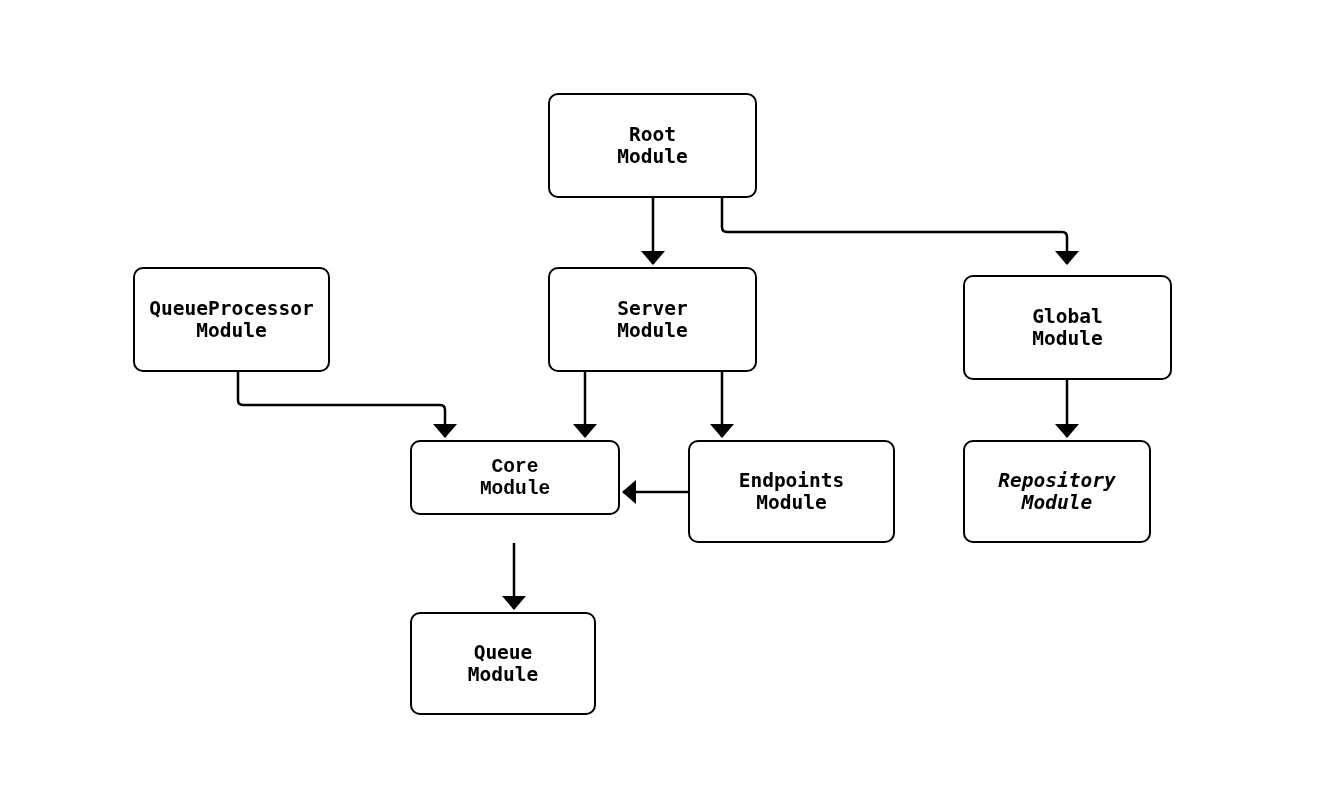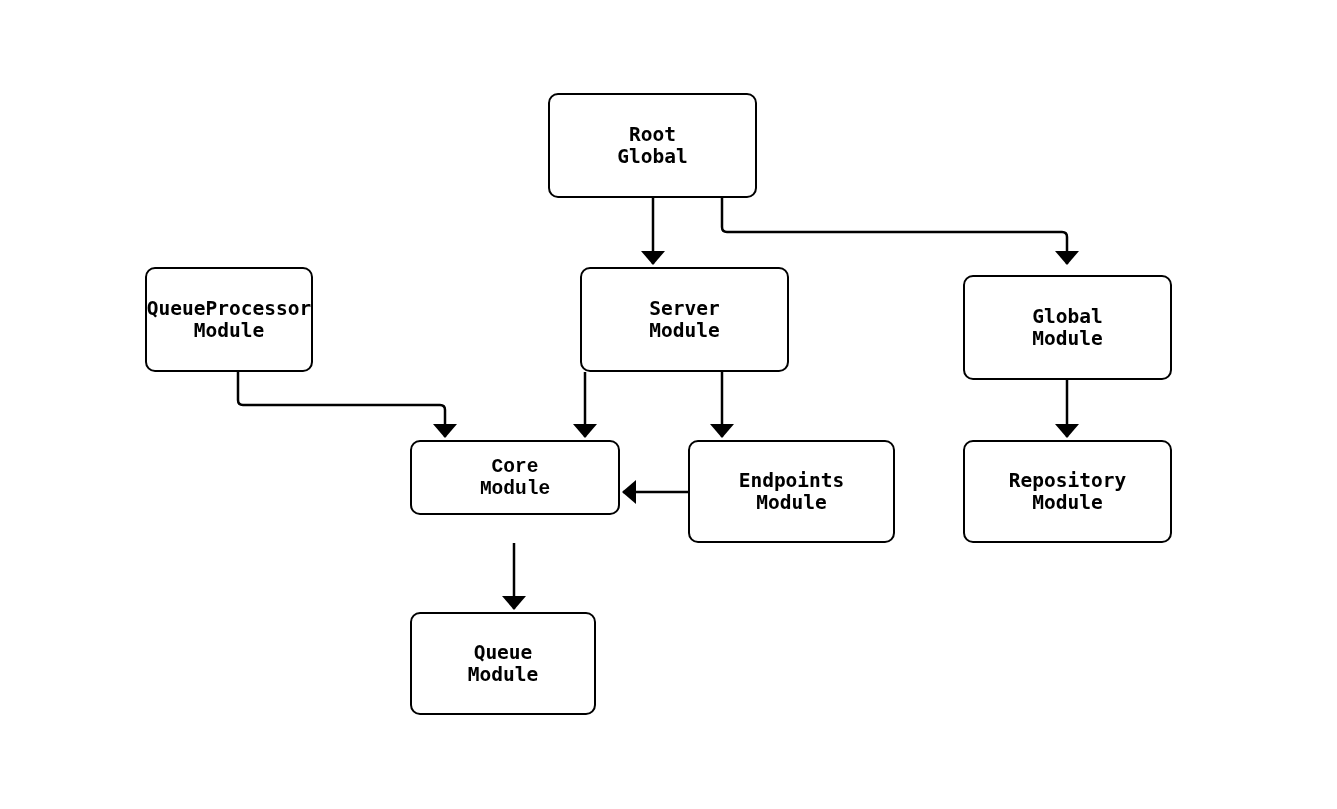--- a/index.html
+++ b/index.html
@@ -44,26 +44,26 @@
   }
   .node-label {
     font-weight: bold;
     font-size: 19.5px;
     line-height: 22px;
     color: #000000;
     white-space: pre-line;
   }
   
   .n-root         { left: 548px; top:  93px; width: 209px; height: 105px; }
-  .n-queueproc    { left: 133px; top: 267px; width: 168px; height: 105px; margin-left: 12px; }
-  .n-server       { left: 548px; top: 267px; width: 209px; height: 105px; margin-left: 32px; }
+  .n-queueproc    { left: 133px; top: 267px; width: 197px; height: 105px; }
+  .n-server       { left: 548px; top: 267px; width: 209px; height: 105px; }
   .n-global       { left: 963px; top: 275px; width: 209px; height: 105px; }
   .n-core         { left: 410px; top: 440px; width: 210px; height: 75px; font-family: Liberation Mono, monospace; }
   .n-endpoints    { left: 688px; top: 440px; width: 207px; height: 103px; align-items: center; }
-  .n-repository   { left: 963px; top: 440px; width: 209px; height: 103px; }
+  .n-repository   { left: 963px; top: 440px; width: 188px; height: 103px; font-style: italic; }
   .n-queue        { left: 410px; top: 612px; width: 186px; height: 103px; }
 </style>
 </head>
 <body>
 
 <div class="canvas">
 
   <svg class="edge-layer" width="1337" height="809" viewBox="0 0 1337 809" xmlns="http://www.w3.org/2000/svg">
     <defs>
       <marker id="arrow" viewBox="0 0 14 24" markerUnits="userSpaceOnUse" markerWidth="14" markerHeight="24" refX="13" refY="12" orient="auto">
@@ -83,21 +83,21 @@
 
     <path class="edge" d="M688,492 H623" marker-end="url(#arrow)"></path>
 
     <path class="edge" d="M1067,372 V437" marker-end="url(#arrow)"></path>
 
     <path class="edge" d="M514,543 V609" marker-end="url(#arrow)"></path>
   </svg>
 
   <div class="node n-root">
     <span class="node-label">Root
-Global</span>
+Module</span>
   </div>
 
   <div class="node n-queueproc">
     <span class="node-label">QueueProcessor
 Module</span>
   </div>
 
   <div class="node n-server">
     <span class="node-label">Server
 Module</span>

